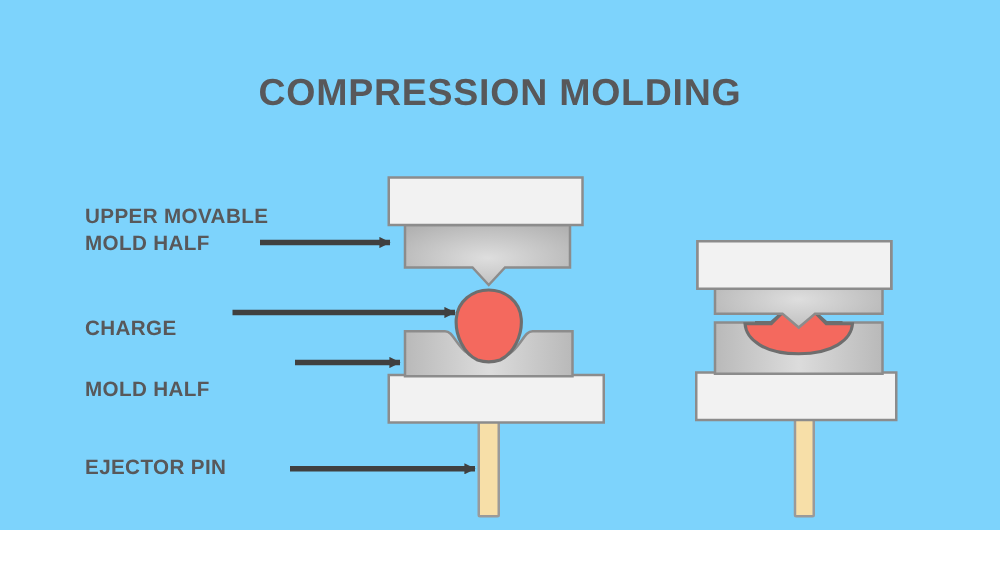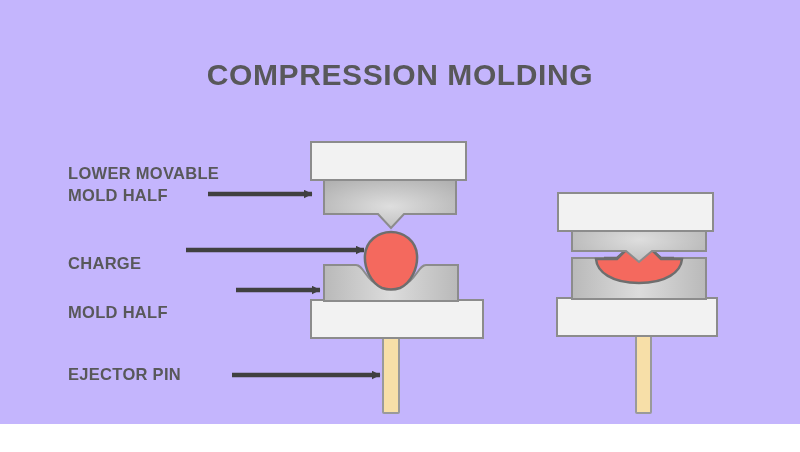--- a/index.html
+++ b/index.html
@@ -10,21 +10,21 @@
   body {
     width: 800px;
     height: 452px;
     overflow: hidden;
     font-family: "Liberation Sans", sans-serif;
   }
   #canvas {
     position: relative;
     width: 800px;
     height: 424px;
-    background: #c4b5fd;
+    background: #7dd3fc;
   }
   #diagram-svg {
     position: absolute;
     left: 0;
     top: 0;
     width: 800px;
     height: 452px;
     display: block;
   }
   .diagram-title {
@@ -54,21 +54,21 @@
   .callout-lower { left: 68px; top: 280px; }
   .callout-pin { left: 68px; top: 364px; }
 </style>
 </head>
 <body>
 
 <div id="canvas">
 
   <div class="diagram-title">COMPRESSION MOLDING</div>
 
-  <div class="callout callout-upper"><span>LOWER MOVABLE</span></div>
+  <div class="callout callout-upper"><span>UPPER MOVABLE</span></div>
   <div class="callout callout-upper" style="top:185px;"><span>MOLD HALF</span></div>
 
   <div class="callout callout-charge"><span>CHARGE</span></div>
 
   <div class="callout callout-lower" style="top:302px;"><span>MOLD HALF</span></div>
 
   <div class="callout callout-pin"><span>EJECTOR PIN</span></div>
 
   <svg id="diagram-svg" viewBox="0 0 800 452">
     <defs>

